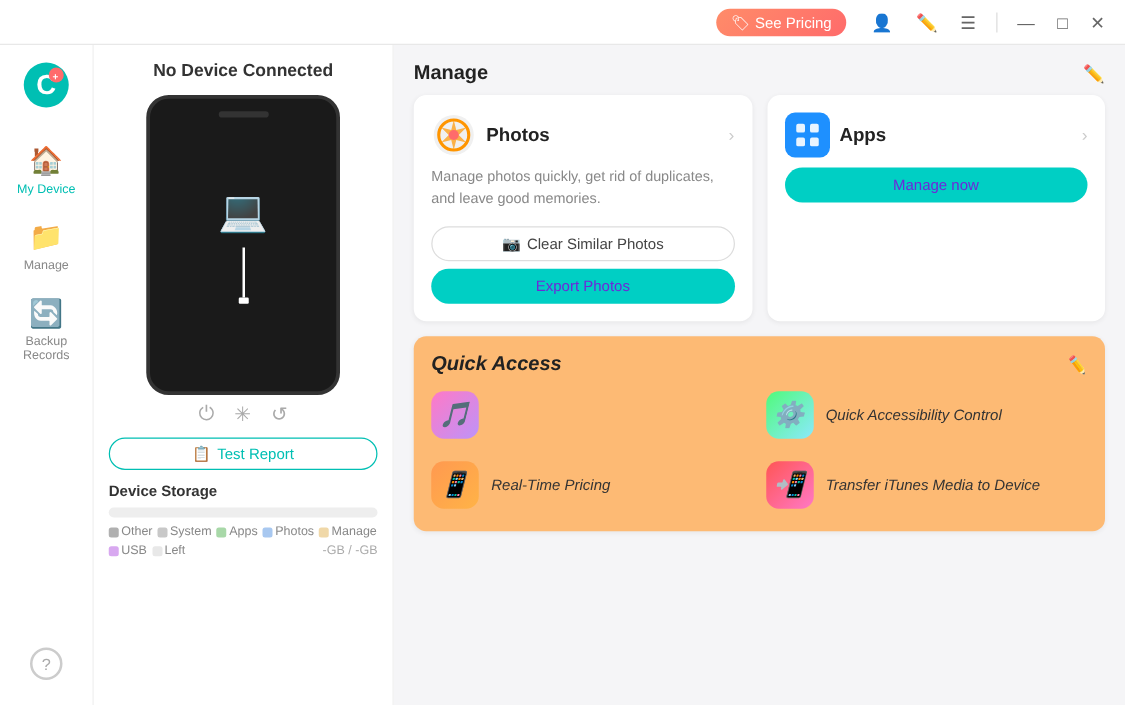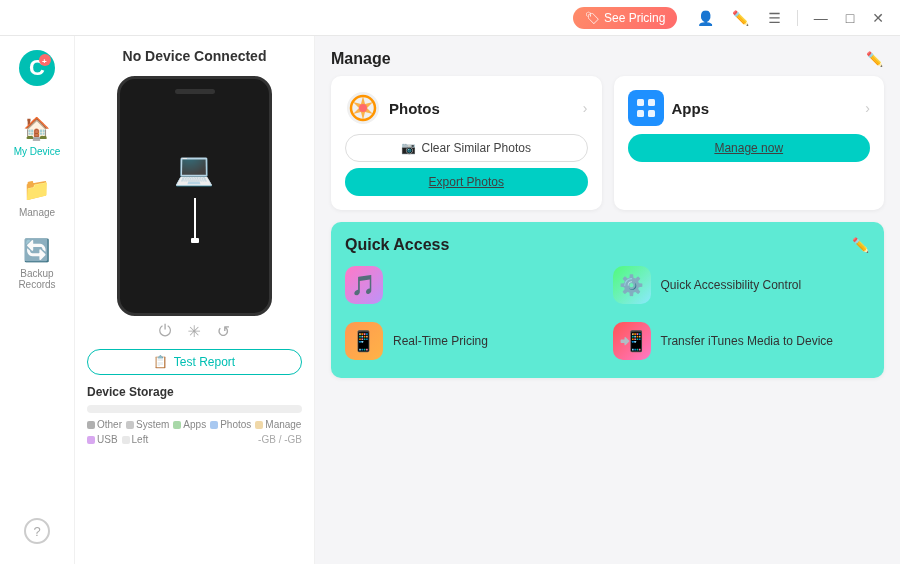--- a/index.html
+++ b/index.html
@@ -335,34 +335,34 @@
       cursor: pointer;
       display: flex;
       align-items: center;
       justify-content: center;
       gap: 5px;
       margin-bottom: 6px;
     }
     .card-btn-primary {
       width: 100%;
       background: #00cfc4;
-      color: #404040;
+      color: #6d28d9;
       border: none;
       border-radius: 16px;
       padding: 7px 0;
       font-size: 12px;
       cursor: pointer;
       font-weight: 500;
-      text-decoration: underline;
     }
     .quick-access-section {
-      background: #5eead4;
+      background: #fdba74;
       border-radius: 10px;
       padding: 14px;
       box-shadow: 0 1px 4px rgba(0,0,0,0.06);
+      font-style: italic;
     }
     .quick-grid {
       display: grid;
       grid-template-columns: 1fr 1fr;
       gap: 10px;
     }
     .quick-item {
       display: flex;
       align-items: center;
       gap: 10px;
@@ -520,20 +520,21 @@
                       <circle cx="18" cy="18" r="16" fill="#f0f0f0"></circle>
                       <circle cx="18" cy="18" r="12" fill="none" stroke="#ff9500" stroke-width="2.5"></circle>
                       <path d="M18 6 L20 14 L28 12 L22 18 L28 24 L20 22 L18 30 L16 22 L8 24 L14 18 L8 12 L16 14 Z" fill="#ff9500" opacity="0.7"></path>
                       <circle cx="18" cy="18" r="4" fill="#ff6b6b"></circle>
                     </svg>
                   </div>
                   <span class="card-title">Photos</span>
                 </div>
                 <span class="chevron-right">›</span>
               </div>
+              <div class="card-desc">Manage photos quickly, get rid of duplicates, and leave good memories.</div>
               <button class="card-btn-secondary">
                 <span>📷</span>
                 <span>Clear Similar Photos</span>
               </button>
               <button class="card-btn-primary">
                 <span>Export Photos</span>
               </button>
             </div>
 
             <div class="feature-card">

